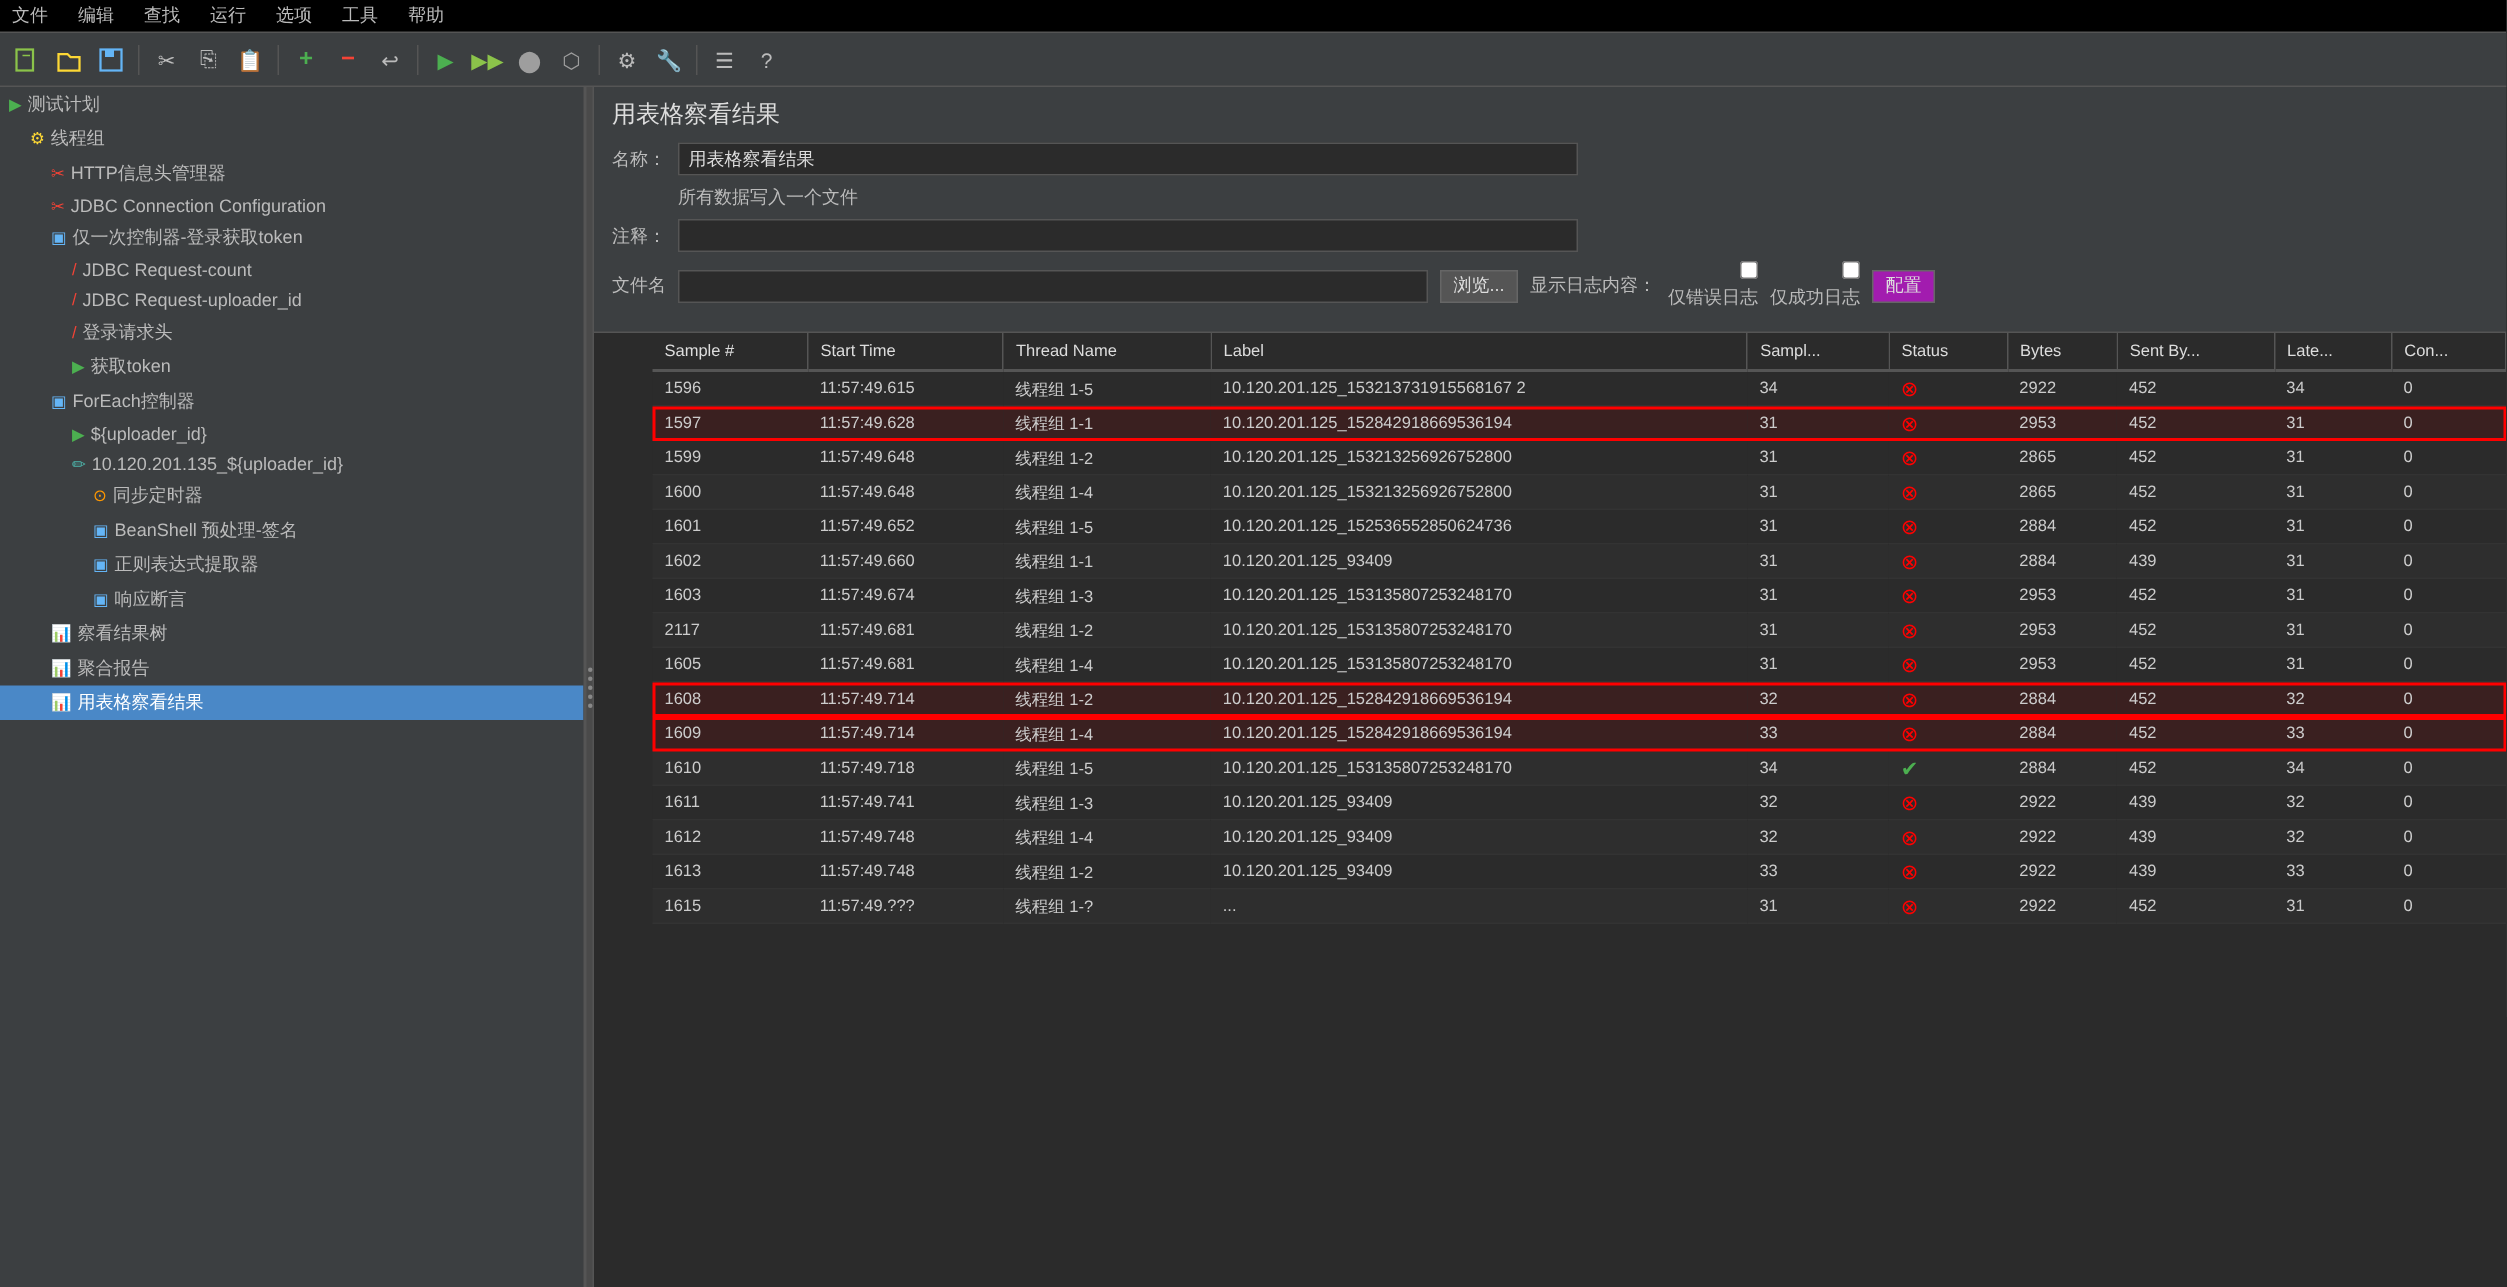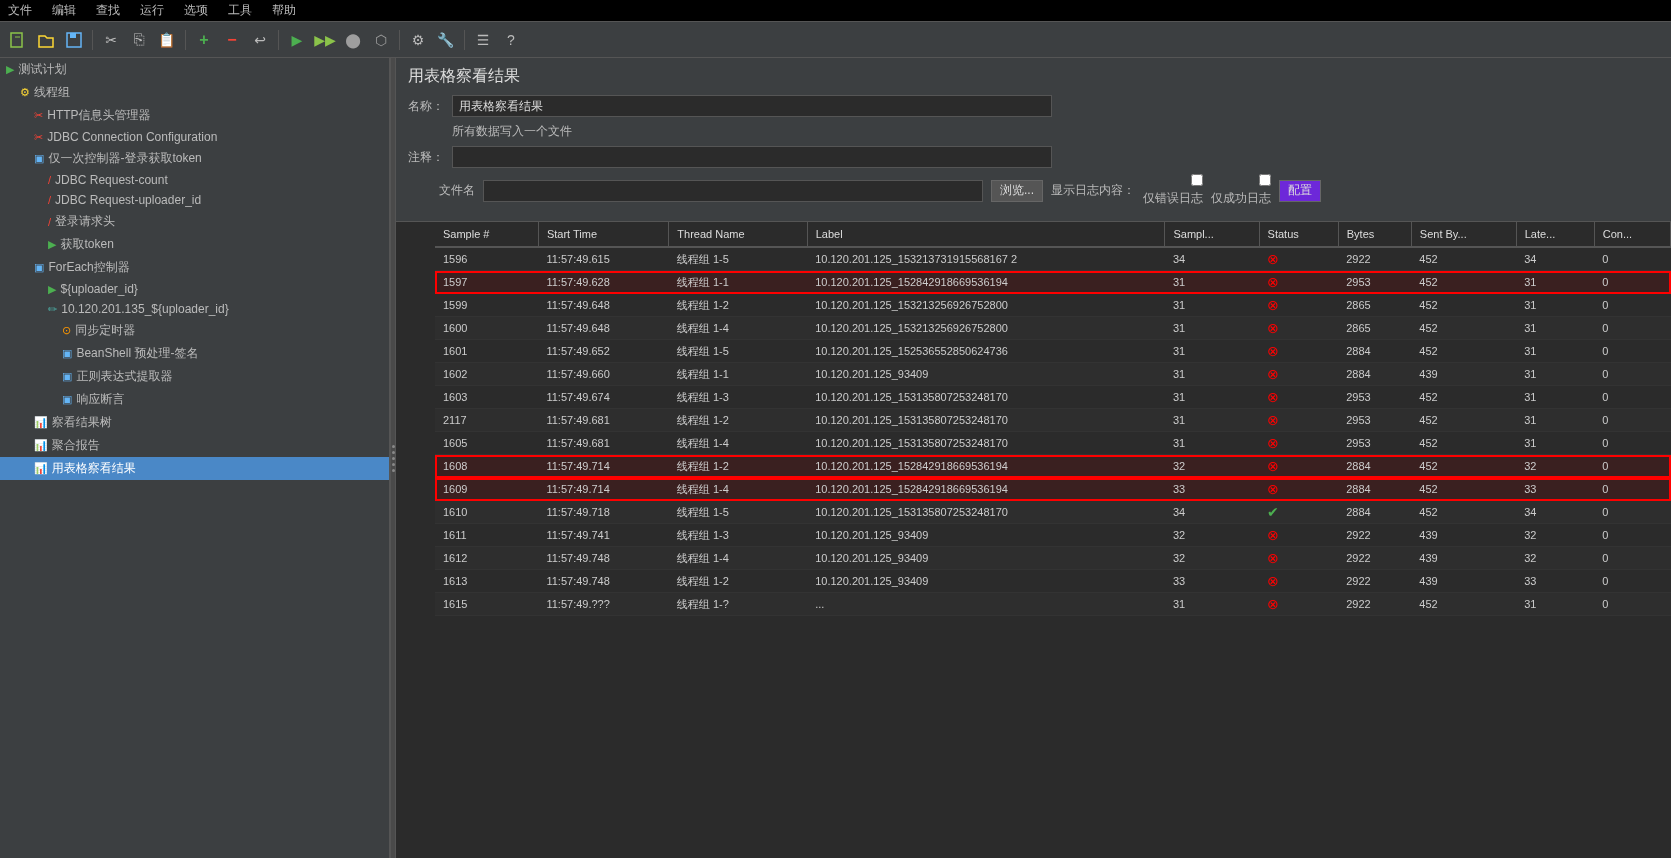--- a/index.html
+++ b/index.html
@@ -28,24 +28,24 @@
     
     .content-header { padding: 8px 12px; border-bottom: 1px solid #555; background: #3c3f41; }
     .content-title { font-size: 16px; color: #ddd; margin-bottom: 8px; }
 
     .form-row { display: flex; align-items: center; gap: 8px; margin-bottom: 6px; }
     .form-label { color: #bbb; font-size: 12px; min-width: 36px; }
     .form-input { background: #2b2b2b; border: 1px solid #555; color: #ddd; padding: 2px 6px; font-size: 12px; height: 22px; flex: 1; max-width: 600px; }
     .form-checkbox-label { color: #bbb; font-size: 12px; display: flex; align-items: flex-end; gap: 4px; flex-direction: column; }
     .form-checkbox { width: 12px; height: 12px; }
 
-    .file-row { display: flex; align-items: center; gap: 8px; margin-left: 31px; }
+    .file-row { display: flex; align-items: center; gap: 8px; }
     .file-input { background: #2b2b2b; border: 1px solid #555; color: #ddd; padding: 2px 6px; font-size: 12px; height: 22px; width: 500px; }
     .browse-btn { background: #555; border: 1px solid #666; color: #ddd; padding: 1px 8px; font-size: 12px; cursor: pointer; height: 22px; }
-    .config-btn { background: #6d28d9; border: 1px solid #666; color: #ddd; padding: 1px 8px; font-size: 12px; cursor: pointer; height: 22px; }
+    .config-btn { background: #a21caf; border: 1px solid #666; color: #ddd; padding: 1px 8px; font-size: 12px; cursor: pointer; height: 22px; }
     .log-label { color: #bbb; font-size: 12px; }
 
     
     .table-container { flex: 1; overflow: auto; padding-left: 39px; }
     table { width: 100%; border-collapse: collapse; font-size: 11px; }
     thead tr { background: #3c3f41; position: sticky; top: 0; z-index: 10; }
     th { padding: 6px 8px; text-align: left; color: #ddd; border-right: 1px solid #555; border-bottom: 2px solid #555; font-weight: normal; white-space: nowrap; }
     td { padding: 3px 8px; border-bottom: 1px solid #333; color: #ccc; white-space: nowrap; }
     tr:nth-child(even) { background: #2e2e2e; }
     tr:nth-child(odd) { background: #2b2b2b; }

